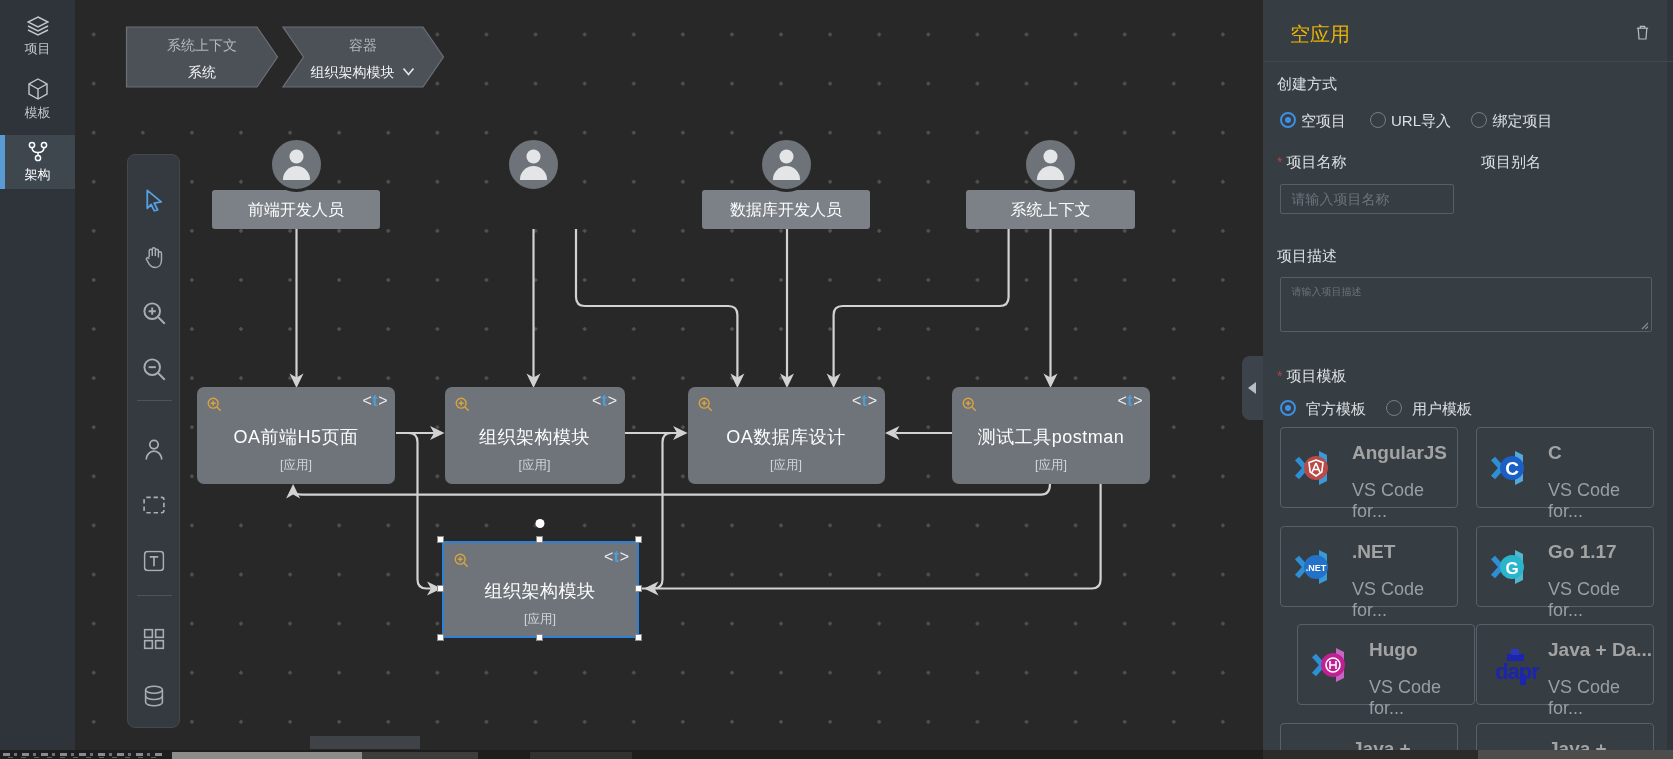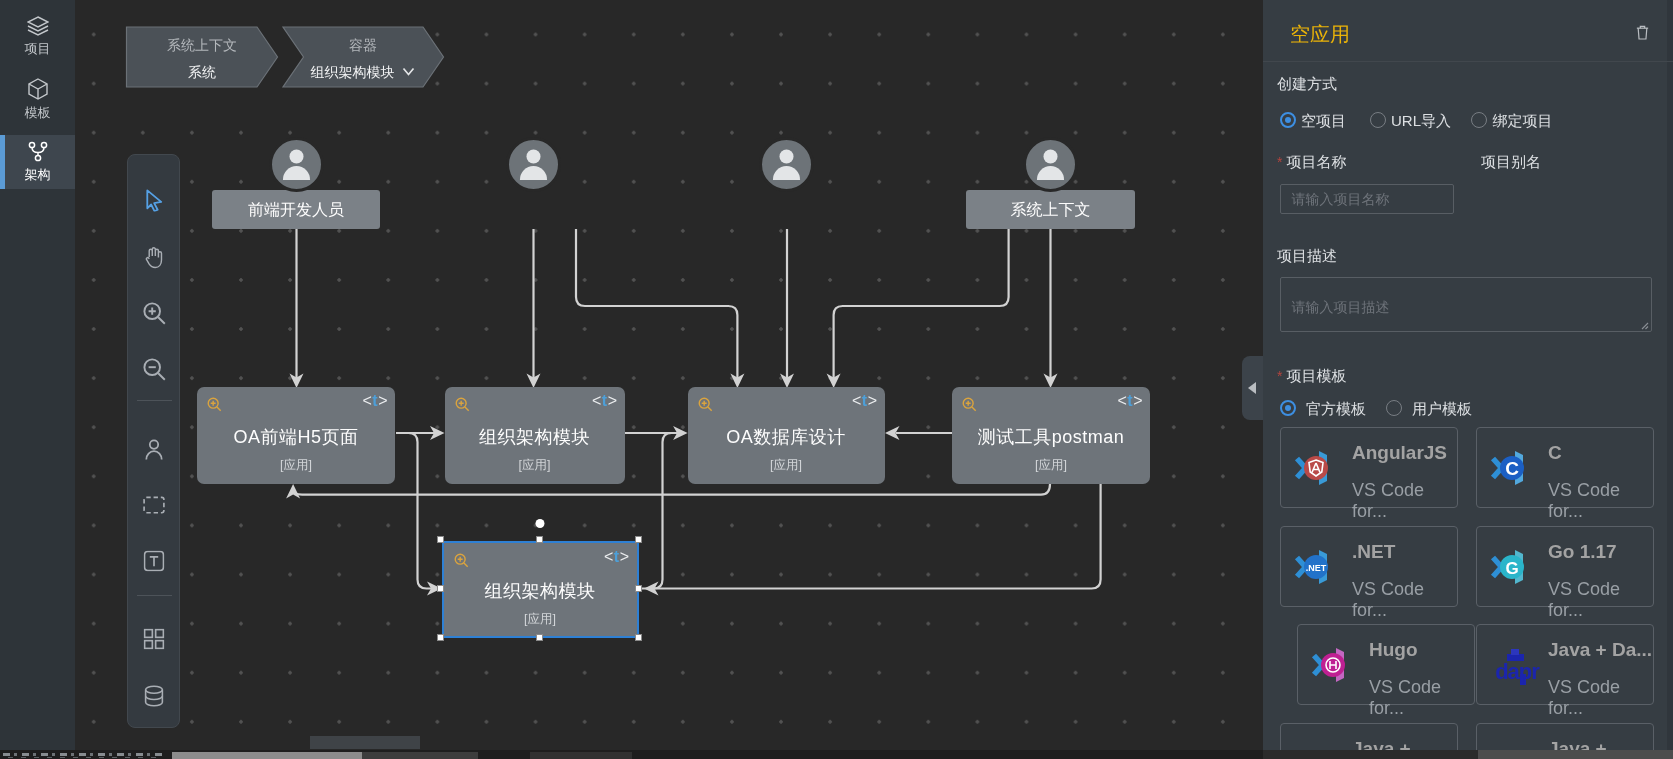--- a/index.html
+++ b/index.html
@@ -57,21 +57,21 @@
   .plab { position:absolute; font-size:15px; color:#dde0e3; }
   .req:before { content:"*"; color:#b4443e; margin-right:4px; font-size:14px; }
   .radio { position:absolute; width:16px; height:16px; border-radius:50%; border:1px solid #787d83; }
   .radio.sel { border:2px solid #3d8fe2; }
   .radio.sel:after { content:""; position:absolute; left:3px; top:3px; width:6px; height:6px;
     border-radius:50%; background:#3d8fe2; }
   .rlab { position:absolute; font-size:15px; color:#dde0e3; }
   .pinput { position:absolute; height:30px; border:1px solid #585e64; border-radius:2px;
     color:#6e737a; font-size:14px; line-height:28px; padding-left:11px; background:transparent; }
   .parea { position:absolute; border:1px solid #585e64; border-radius:2px; color:#6e737a;
-    font-size:14px; padding:21px 11px; background:transparent; }
+    font-size:10px; padding:7px 11px; background:transparent; }
   .card { position:absolute; width:178px; height:81px; border:1px solid #5a6067; border-radius:4px; }
   .card .ct { position:absolute; left:71px; top:14px; font-size:19px; font-weight:bold; color:#a3a3a3; }
   .card .cs { position:absolute; left:71px; top:52px; font-size:18px; color:#999fa5; }
   .card svg { position:absolute; left:13px; top:21px; }
 
   
   #bstrip { left:0; top:750px; width:1673px; height:9px; background:#1e1e1e; z-index:50; }
 </style>
 </head>
 <body>
@@ -149,20 +149,21 @@
   <svg id="crumbs" width="460" height="100" viewBox="0 0 460 100">
     <polygon points="126.5,27 257,27 277.5,57 257,87 126.5,87" fill="#4b5157" stroke="#6b7177" stroke-width="1.2"></polygon>
     <polygon points="283,27 423,27 443.5,57 423,87 283,87 303.5,57" fill="#4b5157" stroke="#6b7177" stroke-width="1.2"></polygon>
   </svg>
   <div class="crumbtxt" style="left:136px; top:37px; width:132px;">系统上下文<br><b style="line-height:34px;">系统</b></div>
   <div class="crumbtxt" style="left:297px; top:37px; width:132px;">容器<br><b style="line-height:34px;">组织架构模块&nbsp;&nbsp;<svg width="13" height="9" viewBox="0 0 13 9" style="vertical-align:1px;">
           <path d="M1.5 1.5 L6.5 7.5 L11.5 1.5" stroke="#e3e5e7" stroke-width="1.7" fill="none"></path>
         </svg></b></div>
 
   <div class="plabel" style="left:212px; top:190px; width:168px;">前端开发人员</div>
+  <div class="plabel" style="left:702px; top:190px; width:168px;">数据库开发人员</div>
   <div class="plabel" style="left:966px; top:190px; width:169px;">系统上下文</div>
   <div class="pcircle" style="left:269px;  top:136.5px; width:55px; height:55px;"></div>
   <div class="pcircle" style="left:506px;  top:136.5px; width:55px; height:55px;"></div>
   <div class="pcircle" style="left:759px;  top:136.5px; width:55px; height:55px;"></div>
   <div class="pcircle" style="left:1023px; top:136.5px; width:55px; height:55px;"></div>
   <svg class="abs" style="left:282px;top:148px;z-index:12" width="29" height="32" viewBox="0 0 31 34">
       <circle cx="15.5" cy="9" r="7.5" fill="#e3e5e7"></circle>
       <path d="M1 34 a14.5 15 0 0 1 29 0 z" fill="#e3e5e7"></path>
     </svg>
   <svg class="abs" style="left:519px;top:148px;z-index:12" width="29" height="32" viewBox="0 0 31 34">

